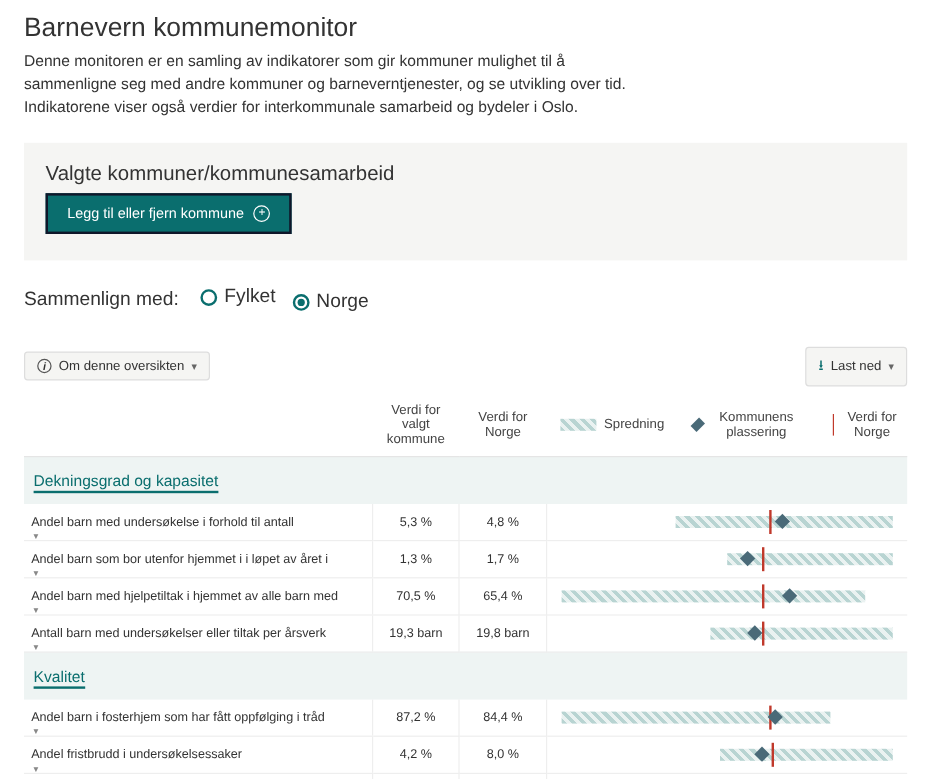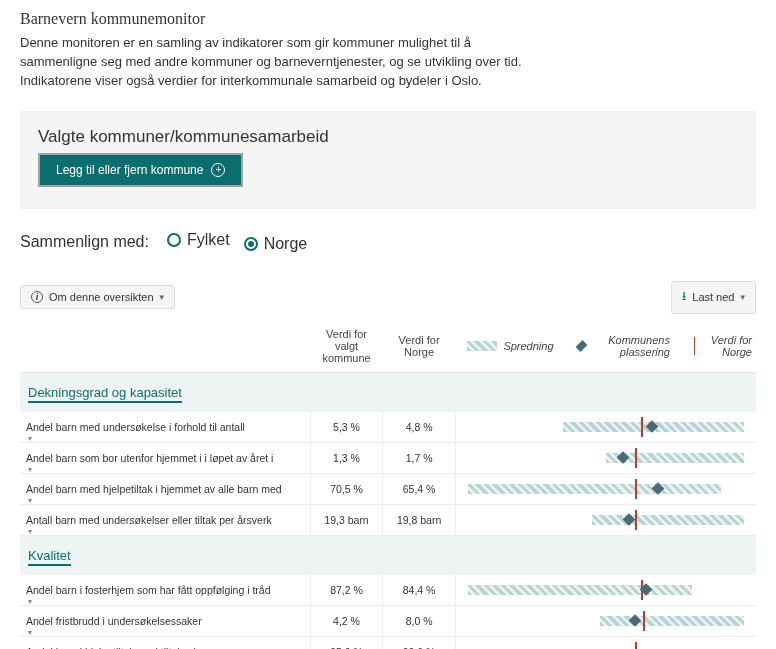--- a/index.html
+++ b/index.html
@@ -5,25 +5,24 @@
   * { box-sizing: border-box; margin: 0; padding: 0; }
   body {
     font-family: -apple-system, BlinkMacSystemFont, "Segoe UI", Arial, sans-serif;
     color: #333;
     background: #fff;
     width: 776px;
     padding: 10px 20px 20px 20px;
     font-size: 12px;
   }
   h1 {
-    font-size: 16px;
+    font-size: 22px;
     font-weight: 400;
     color: #333;
     margin-bottom: 6px;
-    font-family: Liberation Serif, serif;
   }
   .intro {
     font-size: 13px;
     line-height: 1.45;
     color: #333;
     max-width: 520px;
     margin-bottom: 20px;
   }
   .selector-box {
     background: #f5f5f3;
@@ -43,21 +42,21 @@
     border: 2px solid #0a6e6e;
     border-right: none;
     background: #fff;
     padding: 8px 10px;
     font-size: 12px;
     color: #333;
   }
   .selector-button {
     background: #0a6e6e;
     color: #fff;
-    border: 2px solid #a3a3a3;
+    border: 2px solid #0f172a;
     padding: 8px 16px;
     font-size: 12px;
     display: inline-flex;
     align-items: center;
     gap: 8px;
     cursor: pointer;
   }
   .selector-button .plus {
     display:inline-flex;
     width:14px;height:14px;
@@ -102,21 +101,21 @@
     border-collapse:collapse;
     font-size:11px;
   }
   th {
     font-weight:400;text-align:center;vertical-align:middle;
     padding:8px 4px;color:#444;
     border-bottom:1px solid #e5e5e5;
   }
   th.indicator-head { width:280px; }
   th.val-head { width:70px; }
-  th.plot-head { text-align:right;padding-left:6px;font-style:italic; }
+  th.plot-head { text-align:center;padding-left:6px; }
   .legend-cell {
     display:flex;gap:24px;align-items:center;justify-content:flex-start;
     padding-left:6px;
   }
   .legend-item { display:inline-flex;align-items:center;gap:6px;color:#444; }
   .hatch-swatch {
     width:30px;height:10px;
     background:repeating-linear-gradient(45deg,#b8d4d2 0 3px,#eaf2f1 3px 6px);
   }
   .diamond-swatch {

